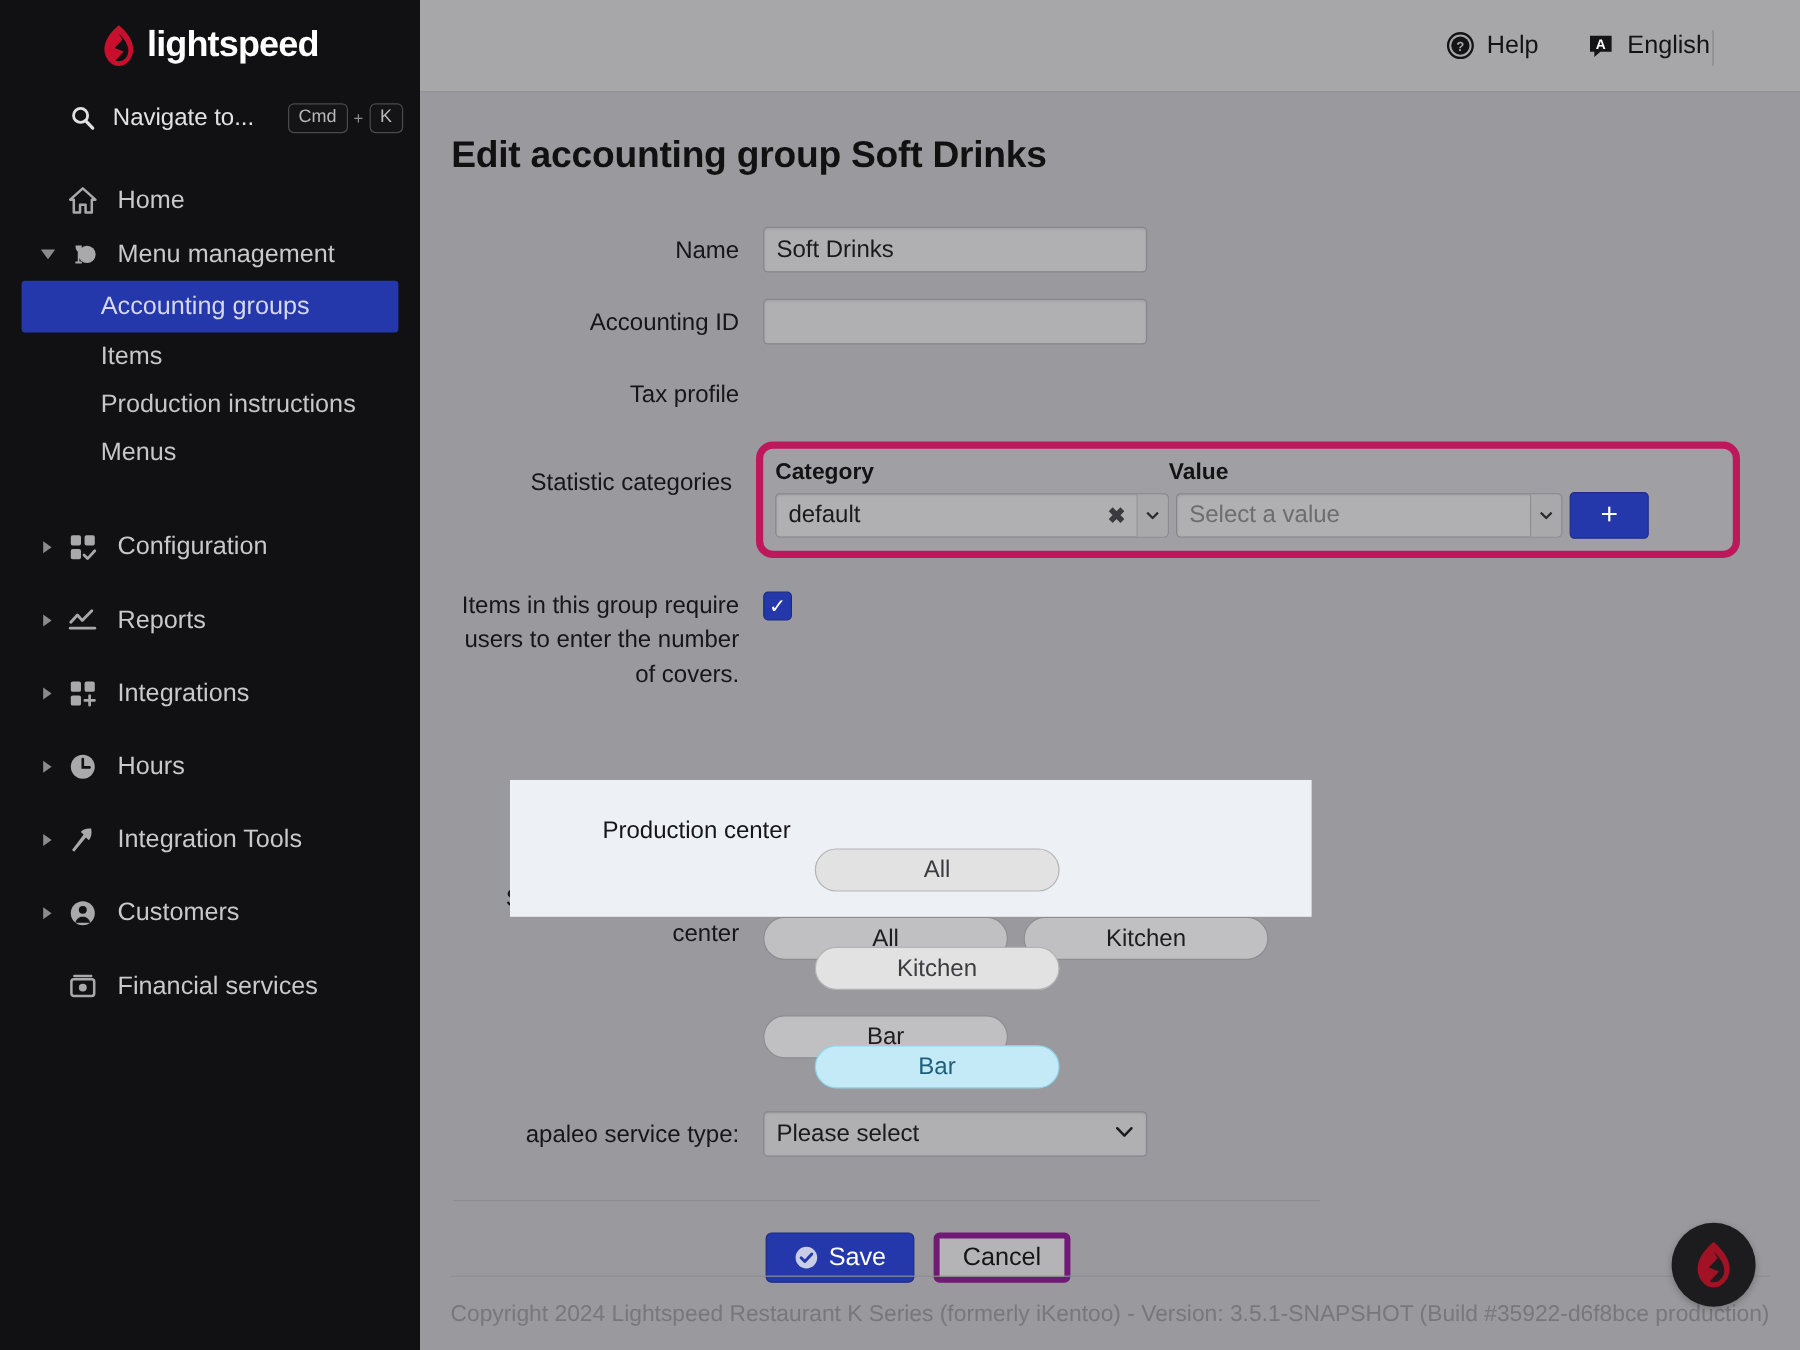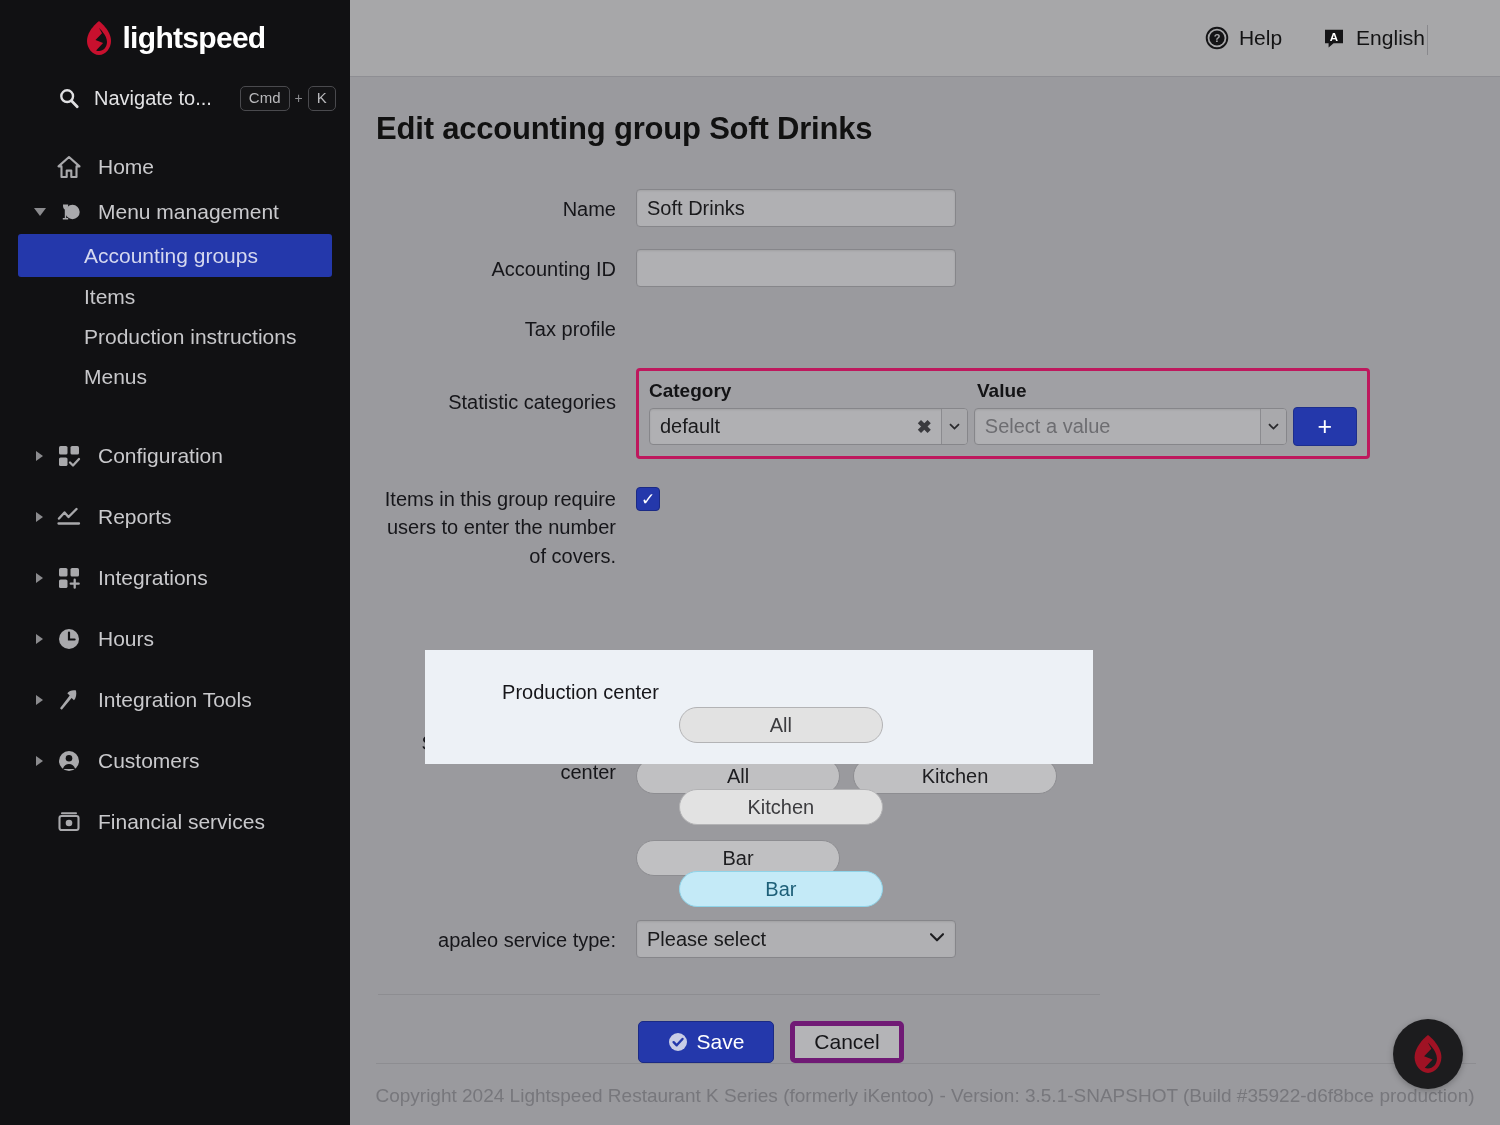--- a/index.html
+++ b/index.html
@@ -137,23 +137,23 @@
   .txt-input::placeholder { color: #6f6f73; }
   .sel-wrap { position: relative; width: 320px; }
   .sel-input { width: 100%; appearance: none; -webkit-appearance: none; padding-right: 34px; }
   .sel-caret {
     position: absolute; right: 12px; top: 13px; pointer-events: none;
     width: 14px; height: 9px;
   }
 
   
   .stat-panel {
-    width: 734px;
-    border: 3px solid #be185d;
-    border-radius: 4px;
+    width: 820px;
+    border: 6px solid #be185d;
+    border-radius: 14px;
     background: #a0a0a4;
     padding: 9px 10px 10px 10px;
   }
   .stat-head { display: flex; font-size: 19px; font-weight: 700; color: #131315; margin-bottom: 5px; }
   .stat-head .c1 { width: 328px; }
   .stat-row { display: flex; align-items: center; gap: 6px; }
   .combo {
     position: relative; display: flex; align-items: center;
     height: 37px; background: #b0b0b3;
     border: 1px solid #86868a; border-radius: 4px;
@@ -228,21 +228,21 @@
     margin: 36px 0 0 2px; width: 722px; height: 1px;
     background: #8d8d91; border: none;
   }
   .btn-row { display: flex; gap: 16px; margin-top: 26px; padding-left: 262px; }
   .btn {
     height: 42px; border-radius: 5px; font-size: 21px;
     display: flex; align-items: center; justify-content: center; gap: 9px;
     cursor: pointer; font-family: "Liberation Sans", sans-serif;
   }
   .btn-save {
-    width: 136px; background: #2438ab; border: 1px solid #1b2a85; color: #fff;
+    width: 124px; background: #2438ab; border: 1px solid #1b2a85; color: #fff;
   }
   .btn-cancel {
     width: 114px; background: #b4b4b7; border: 5px solid #701a75; color: #151518;
   }
   .chk-circle { width: 20px; height: 20px; flex: none; }
 
   .footer-hr {
     position: absolute; left: 26px; top: 1063px;
     width: 1100px; height: 1px; background: #8d8d91;
   }

